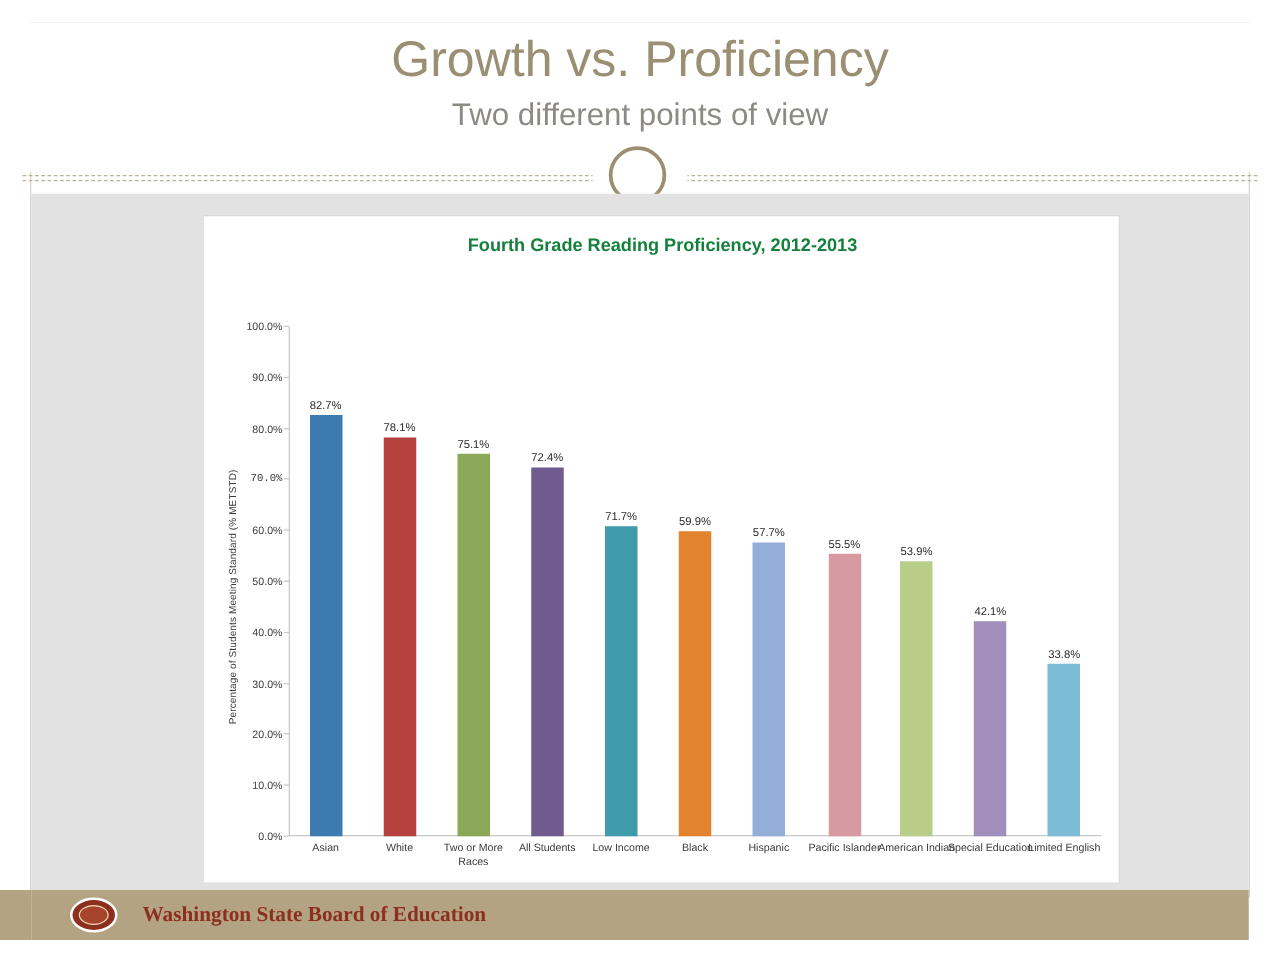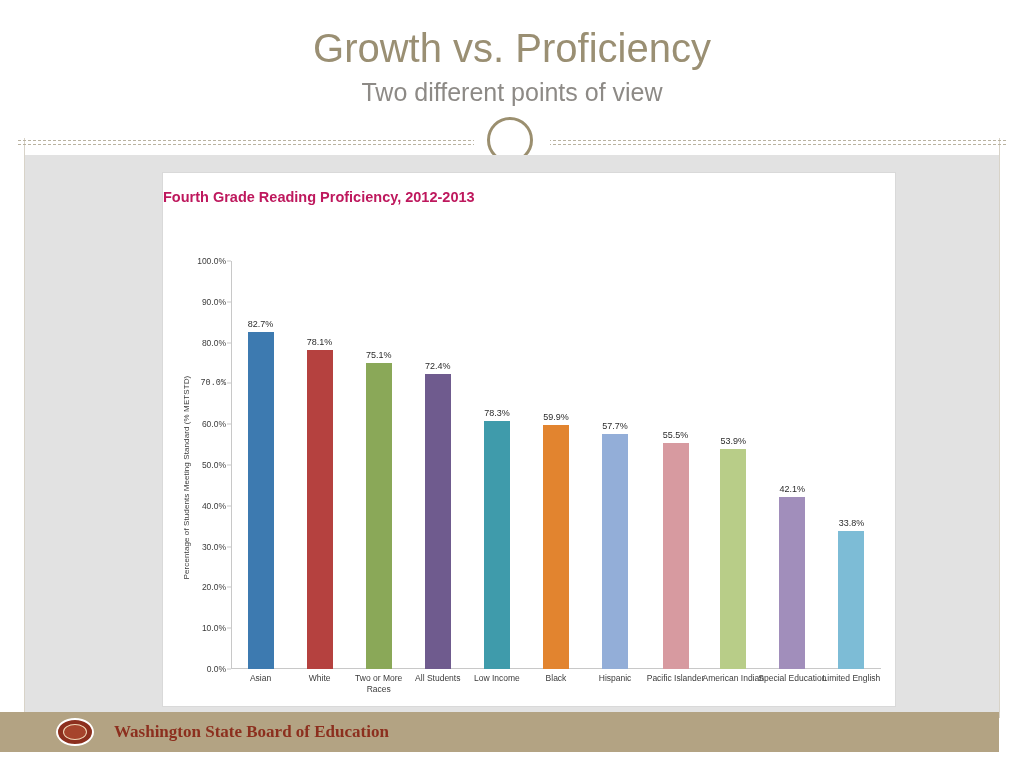--- a/index.html
+++ b/index.html
@@ -111,23 +111,24 @@
     width: 734px;
     height: 535px;
     background: #ffffff;
     border: 1px solid #d9d9d9;
     box-sizing: border-box;
   }
   .chart-title {
     position: absolute;
     left: 0; top: 16px;
     width: 734px;
+    text-align: center;
     font-size: 14.5px;
     font-weight: bold;
-    color: #be185d;
+    color: #15803d;
     font-family: "Liberation Sans", sans-serif;
   }
   .chart-subtitle {
     position: absolute;
     left: 0; top: 60px;
     width: 734px;
     text-align: center;
     font-size: 13px;
     color: #1a1a1a;
     font-family: "Liberation Sans", sans-serif;
@@ -338,21 +339,21 @@
             <div class="bar-value" style="bottom: 309.408px;">75.1%</div>
             <div class="cat-label" style="width: 73.0909px;">Two or More Races</div>
           </div>
           <div class="bar-slot" style="left: 177.273px; width: 59.0909px;">
             <div class="bar" title="All Students: 72.4%" style="height: 295.392px; background: rgb(111, 91, 142);"></div>
             <div class="bar-value" style="bottom: 298.392px;">72.4%</div>
             <div class="cat-label" style="width: 73.0909px;">All Students</div>
           </div>
           <div class="bar-slot" style="left: 236.364px; width: 59.0909px;">
             <div class="bar" title="Low Income: 60.9%" style="height: 248.472px; background: rgb(63, 155, 171);"></div>
-            <div class="bar-value" style="bottom: 251.472px;">78.3%</div>
+            <div class="bar-value" style="bottom: 251.472px;">71.7%</div>
             <div class="cat-label" style="width: 73.0909px;">Low Income</div>
           </div>
           <div class="bar-slot" style="left: 295.455px; width: 59.0909px;">
             <div class="bar" title="Black: 59.9%" style="height: 244.392px; background: rgb(226, 132, 47);"></div>
             <div class="bar-value" style="bottom: 247.392px;">59.9%</div>
             <div class="cat-label" style="width: 73.0909px;">Black</div>
           </div>
           <div class="bar-slot" style="left: 354.545px; width: 59.0909px;">
             <div class="bar" title="Hispanic: 57.7%" style="height: 235.416px; background: rgb(147, 174, 216);"></div>
             <div class="bar-value" style="bottom: 238.416px;">57.7%</div>

